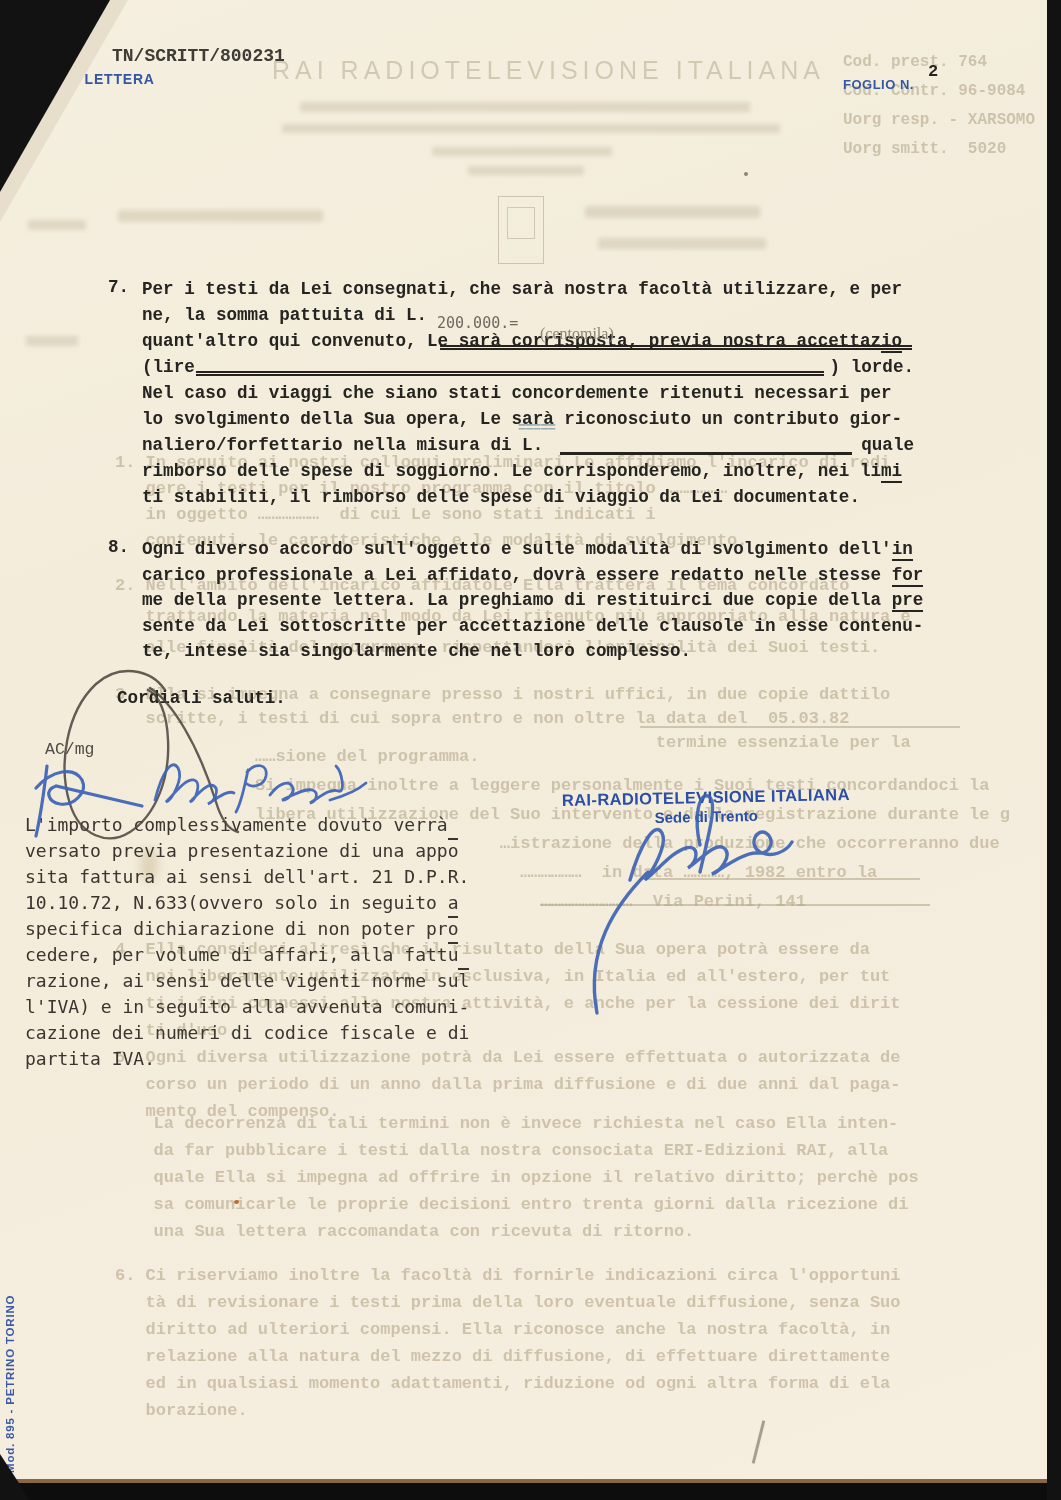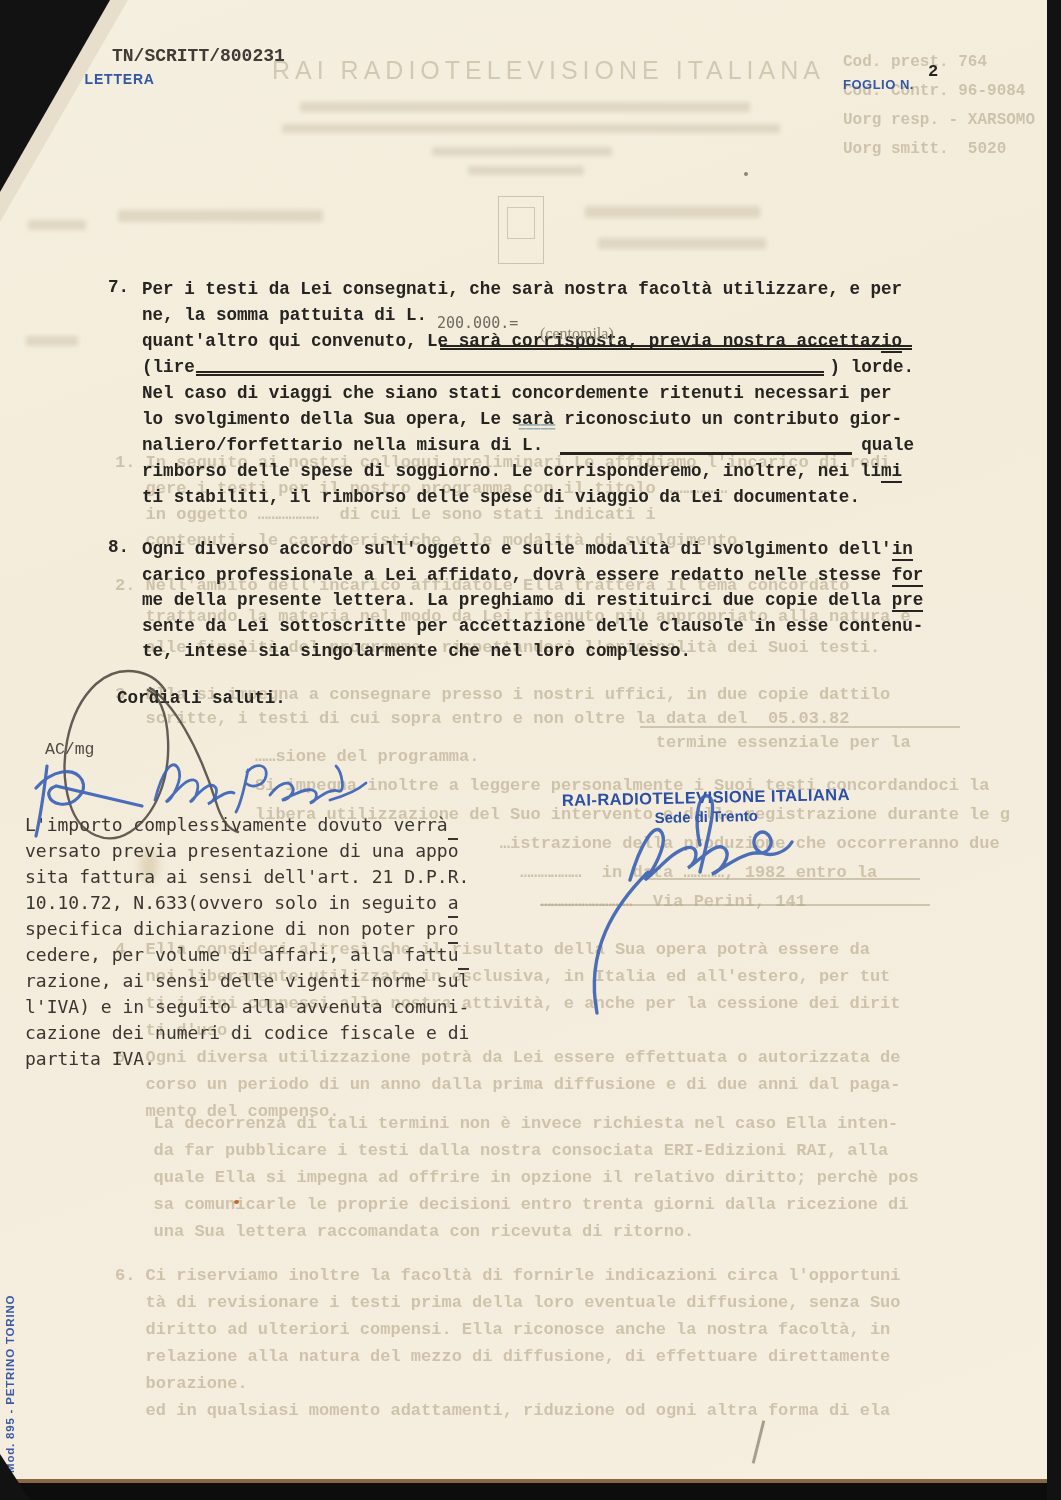--- a/index.html
+++ b/index.html
@@ -179,22 +179,22 @@
       <div class="gline tline">   da far pubblicare i testi dalla nostra consociata ERI-Edizioni RAI, alla</div>
       <div class="gline tline">   quale Ella si impegna ad offrire in opzione il relativo diritto; perchè pos</div>
       <div class="gline tline">   sa comunicarle le proprie decisioni entro trenta giorni dalla ricezione di</div>
       <div class="gline tline">   una Sua lettera raccomandata con ricevuta di ritorno.</div>
     </div>
   <div class="ghost tlines" style="left:115px;top:1262px;--lh:27px;">
       <div class="gline tline">6. Ci riserviamo inoltre la facoltà di fornirle indicazioni circa l'opportuni</div>
       <div class="gline tline">   tà di revisionare i testi prima della loro eventuale diffusione, senza Suo</div>
       <div class="gline tline">   diritto ad ulteriori compensi. Ella riconosce anche la nostra facoltà, in</div>
       <div class="gline tline">   relazione alla natura del mezzo di diffusione, di effettuare direttamente</div>
+      <div class="gline tline">   ed in qualsiasi momento adattamenti, riduzione od ogni altra forma di ela</div>
       <div class="gline tline">   borazione.</div>
-      <div class="gline tline">   ed in qualsiasi momento adattamenti, riduzione od ogni altra forma di ela</div>
     </div>
 
   <div class="t" style="left:117px;top:688px;font-size:17.6px;">Cordiali saluti.</div>
   <div class="t" style="left:45px;top:740px;font-size:16.5px;color:#4e4a44;font-weight:400;">AC/mg</div>
 
   <div class="t tlines vat" style="left:25px;top:812px;width:460px;">
       <div class="tline tline">L'importo complessivamente dovuto verrà</div>
       <div class="tline tline">versato previa presentazione di una app<span class="o">o</span></div>
       <div class="tline tline">sita fattura ai sensi dell'art. 21 D.P.R.</div>
       <div class="tline tline">10.10.72, N.633(ovvero solo in seguito a</div>

